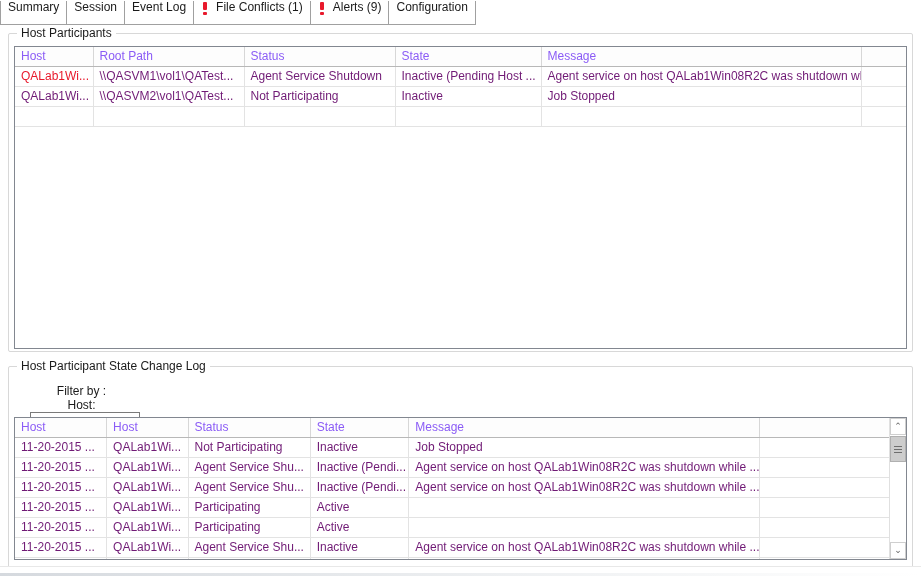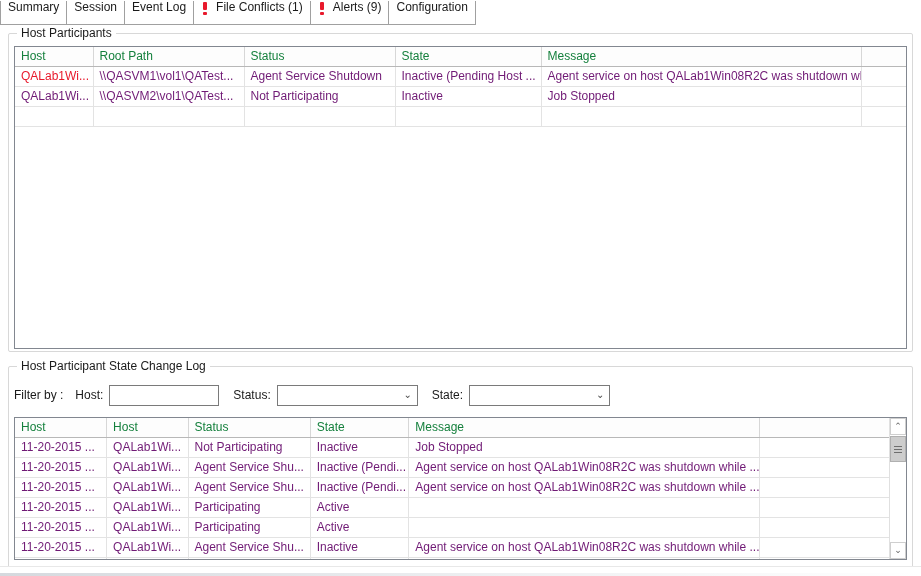--- a/index.html
+++ b/index.html
@@ -154,21 +154,21 @@
     font-size: 12px;
   }
   .grid-table th {
     height: 19px;
     background: #fdfdfd;
     border-right: 1px solid #d7d7d7;
     border-bottom: 1px solid #b8b8b8;
     font-weight: normal;
     text-align: left;
     padding: 0 0 0 6px;
-    color: #15803d;
+    color: #8b5cf6;
     white-space: nowrap;
     overflow: hidden;
     box-sizing: border-box;
   }
   .grid-table td {
     height: 20px;
     border-right: 1px solid #e3e3e3;
     border-bottom: 1px solid #e3e3e3;
     padding: 0 0 0 6px;
     color: #701a75;
@@ -202,20 +202,21 @@
   .lc6 { width: 143px; }
 
   
   .filter-bar {
     position: absolute;
     left: 14px;
     top: 384px;
     height: 22px;
     display: flex;
     align-items: center;
+    flex-direction: column;
   }
   .filter-label {
     font-size: 12px;
     color: #1a1a1a;
     white-space: nowrap;
     margin-right: 6px;
   }
   .txt-input {
     box-sizing: border-box;
     width: 110px;

